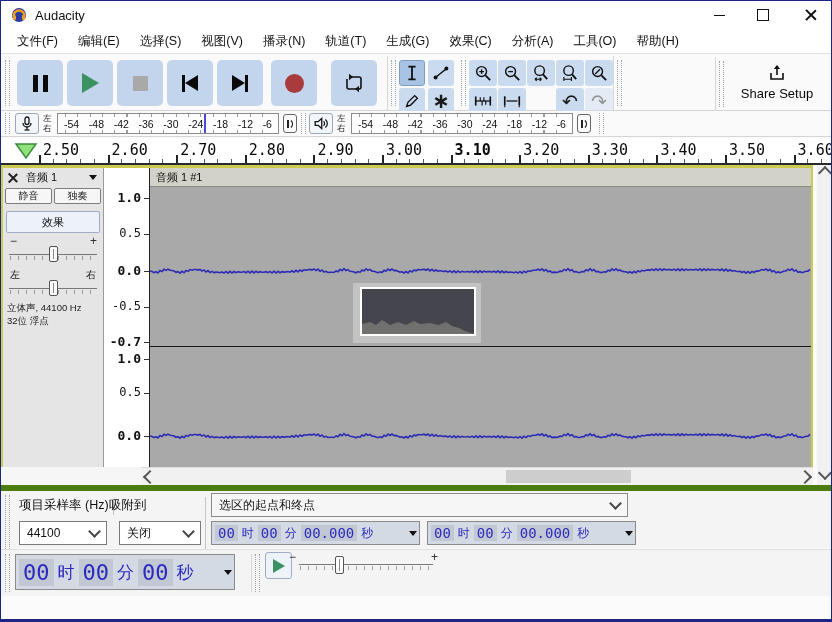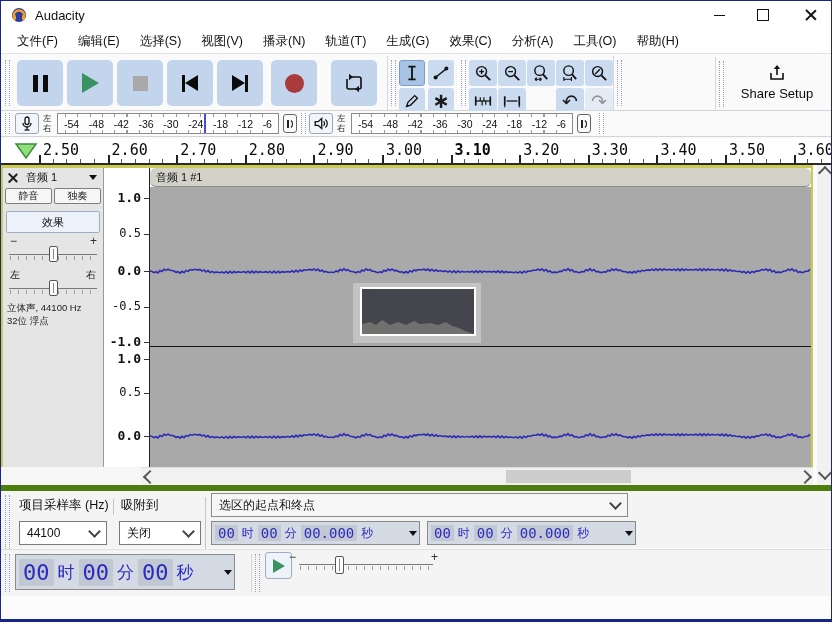--- a/index.html
+++ b/index.html
@@ -70,21 +70,21 @@
   .slider-line{position:absolute;left:0;right:0;top:10px;border-top:1px solid #777;}
   .slider-ticks{position:absolute;left:1px;right:1px;top:12px;height:4px;background:repeating-linear-gradient(90deg,#9a9a9a 0 1px,transparent 1px 8px);}
   .slider-thumb{position:absolute;top:2px;width:9px;height:16px;background:#fcfcfc;border:1px solid #555;border-radius:2px;box-sizing:border-box;}
   .slider-thumb::after{content:"";position:absolute;left:3px;top:2px;bottom:2px;width:1px;background:#888;}
   .tcp-info{position:absolute;left:4px;font-size:9.5px;color:#222;white-space:nowrap;}
   .vruler{position:absolute;left:101px;top:0;width:46px;height:299px;background:#fff;border-right:1px solid #222;box-sizing:border-box;}
   .vr-label{position:absolute;right:8px;font-family:"DejaVu Sans Mono",monospace;font-size:12px;color:#111;}
   .vr-label.major{font-weight:bold;font-size:13px;}
   .vr-tick{position:absolute;right:0;width:5px;height:1px;background:#333;}
   .clip{position:absolute;left:147px;top:0;width:661px;height:299px;}
-  .clip-title{position:absolute;left:0;top:0;width:100%;height:19px;background:#d2d2c9;border-bottom:1px solid #8d8d85;box-sizing:border-box;display:flex;align-items:center;border-radius:6px;}
+  .clip-title{position:absolute;left:0;top:0;width:100%;height:19px;background:#d2d2c9;border-bottom:1px solid #8d8d85;box-sizing:border-box;display:flex;align-items:center;}
   .clip-title span{font-size:11px;color:#111;margin-left:6px;}
   .chan{position:absolute;left:0;width:100%;background:#a9a9a9;}
   .chan-sep{position:absolute;left:0;top:178px;width:100%;height:1px;background:#161616;}
   .overlaybox{position:absolute;left:203px;top:115px;width:128px;height:60px;background:#c3c3c3;box-sizing:border-box;padding:4px 5px 7px 7px;}
   .overlay-inner{width:100%;height:100%;border:2px solid #fff;background:#45454d;position:relative;box-sizing:border-box;}
   
   .hscroll{position:absolute;left:140px;top:466px;width:672px;height:18px;background:#f1f1f1;border-top:1px solid #dcdcdc;box-sizing:border-box;}
   .hscroll-thumb{position:absolute;left:365px;top:2px;width:125px;height:13px;background:#cdcdcd;}
   .hfiller{position:absolute;left:0;top:466px;width:140px;height:18px;background:#f6f6f6;}
   .vscroll{position:absolute;left:816px;top:164px;width:16px;height:320px;background:#f1f1f1;}
@@ -420,21 +420,21 @@
 
     <div class="vruler">
         <span class="vr-label major" style="top: 22px;">1.0</span>
         <div class="vr-tick" style="top: 30px;"></div>
         <span class="vr-label" style="top: 58px;">0.5</span>
         <div class="vr-tick" style="top: 66px;"></div>
         <span class="vr-label major" style="top: 95px;">0.0</span>
         <div class="vr-tick" style="top: 103px;"></div>
         <span class="vr-label" style="top: 131px;">-0.5</span>
         <div class="vr-tick" style="top: 139px;"></div>
-        <span class="vr-label major" style="top: 166px;">-1.0</span>
+        <span class="vr-label major" style="top: 166px;">-0.7</span>
         <div class="vr-tick" style="top: 174px;"></div>
         <span class="vr-label major" style="top: 183px;">1.0</span>
         <div class="vr-tick" style="top: 191px;"></div>
         <span class="vr-label" style="top: 217px;">0.5</span>
         <div class="vr-tick" style="top: 225px;"></div>
         <span class="vr-label major" style="top: 260px;">0.0</span>
         <div class="vr-tick" style="top: 268px;"></div>
       </div>
 
     <div class="clip">
@@ -479,21 +479,21 @@
       </div>
     <div class="sb-btn" style="left:0;bottom:4px;width:16px;height:16px">
         <div class="chev down"></div>
       </div>
   </div>
 
   <div class="seltb">
     <div class="grip" style="left:4px;top:4px;height:54px"></div>
     <span class="tb-label" style="left:18px;top:6px">项目采样率 (Hz)</span>
     <div class="sep-v" style="left:112px;top:8px;height:16px;background:#c4c4c4"></div>
-    <span class="tb-label" style="left:120px;top:6px">吸附到</span>
+    <span class="tb-label" style="left:108px;top:6px">吸附到</span>
     <div class="sep-v" style="left:204px;top:6px;height:52px;background:#c4c4c4"></div>
 
     <div class="combo lt" style="left:210px;top:2px;width:417px;height:24px">
       <span>选区的起点和终点</span>
       <div class="cdown"></div>
     </div>
 
     <div class="combo" style="left:18px;top:30px;width:88px;height:24px">
       <span>44100</span>
       <div class="cdown"></div>

